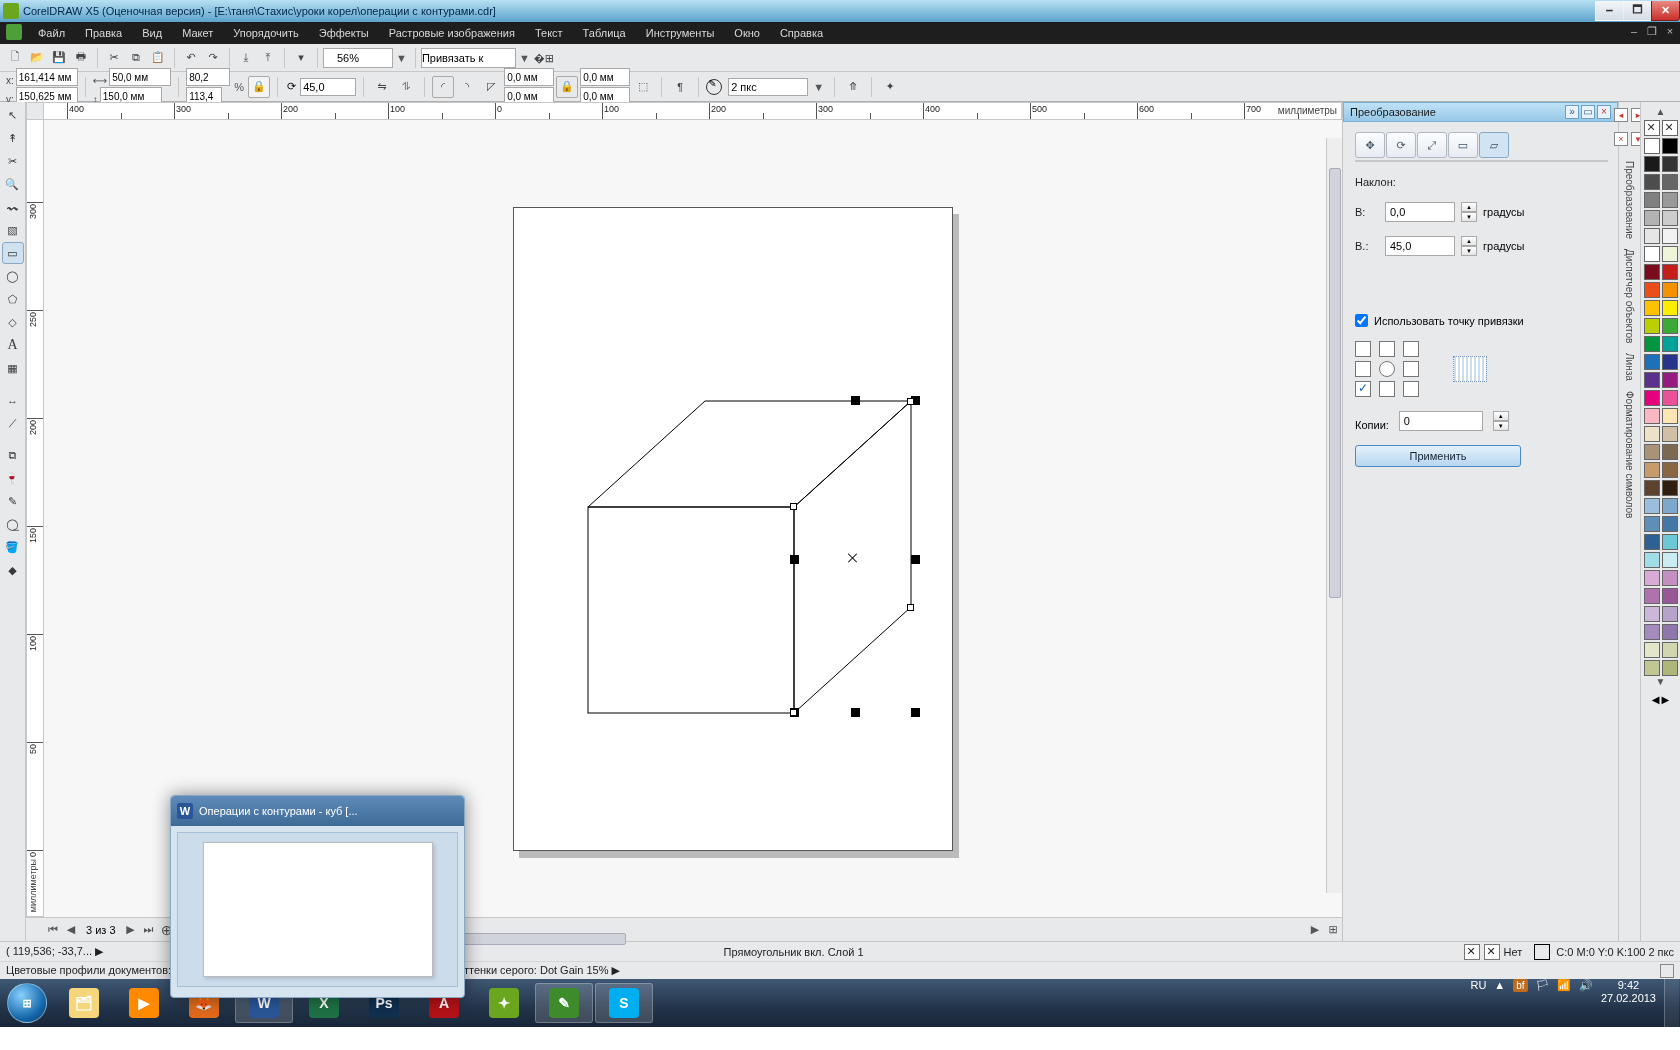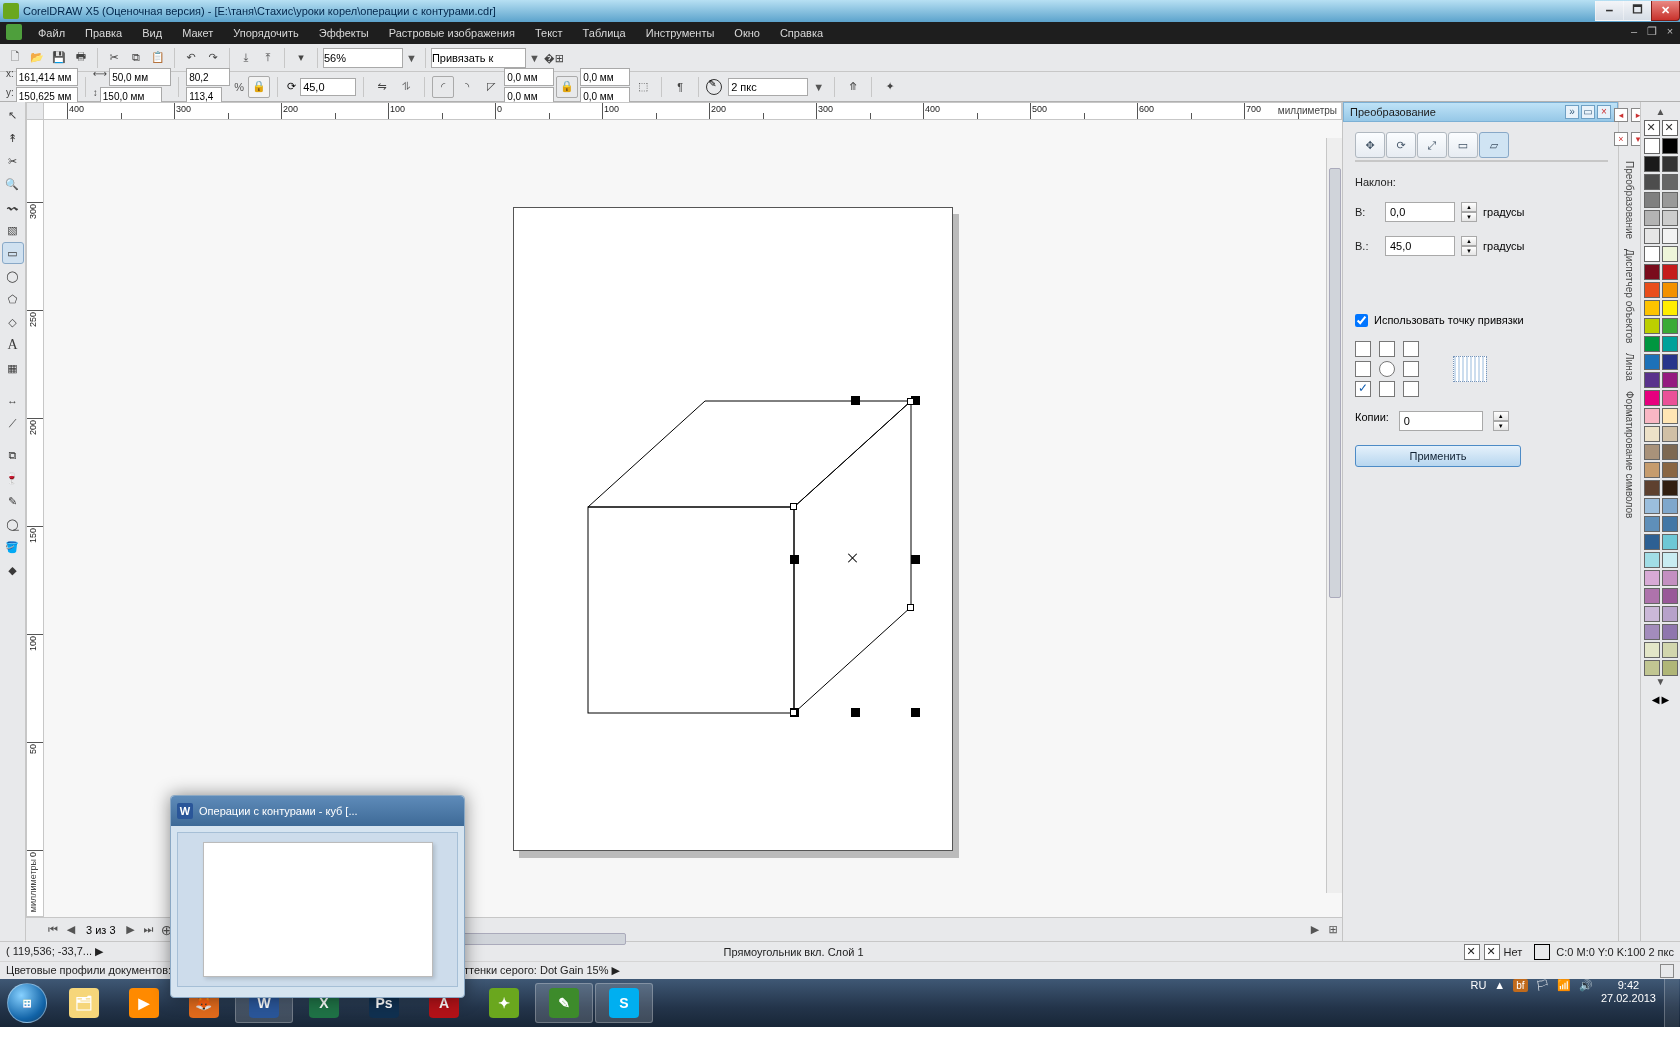--- a/index.html
+++ b/index.html
@@ -1,19 +1,19 @@
 <!DOCTYPE html>
 <html><head>
 <meta charset="utf-8">
 <style>
 * { margin:0; padding:0; box-sizing:border-box; font-family:"Segoe UI",Tahoma,sans-serif; font-size:11px; user-select:none; }
 html,body { width:1680px; height:1050px; overflow:hidden; }
 
 
-.row { display:flex; align-items:flex-start; }
+.row { display:flex; align-items:flex-end; }
 .sep { width:1px; height:20px; background:#c7c7c7; margin:0 5px; }
 .btn-small { width:22px; height:22px; display:flex; align-items:center; justify-content:center; border:1px solid transparent; border-radius:2px; color:#444; }
 input.num { width:56px; height:18px; border:1px solid #a9a9a9; font-size:11px; padding:0 2px; }
 
 
 #titlebar { height:22px; background:linear-gradient(#b7e0f3,#5ca3cc); display:flex; align-items:center; padding-left:3px; }
 #titlebar .title { color:#00254a; margin-left:4px; }
 #titlebar .spacer { flex:1; }
 .winbtn { width:29px; height:20px; margin-left:-1px; display:flex; align-items:center; justify-content:center; border:1px solid rgba(255,255,255,.4); border-top:none; background:linear-gradient(#f3f5f8,#d6dde6); color:#333; }
 .winbtn.close { background:linear-gradient(#e98882,#c8322c); border-color:#7f1d16; color:#fff; font-weight:bold; border-bottom-right-radius:4px; }
@@ -189,21 +189,21 @@
   <div class="btn-small">📋</div>
   <div class="sep"></div>
   <div class="btn-small">↶</div>
   <div class="btn-small">↷</div>
   <div class="sep"></div>
   <div class="btn-small">⤓</div>
   <div class="btn-small">⤒</div>
   <div class="sep"></div>
   <div class="btn-small">▾</div>
   <div class="sep"></div>
-  <input style="width: 80px;" value="56%">
+  <input style="width: 70px; padding-left: 13px;" value="56%">
   <span style="padding:0 3px;color:#555;">▼</span>
   <div class="sep"></div>
   <input style="width: 95px;" value="Привязать к">
   <span style="padding:0 3px;color:#555;">▼</span>
   <div class="btn-small">�⊞</div>
 </div>
 
 <div id="propbar">
   <div class="row" style="gap:4px;">
     <div class="two-fields">

